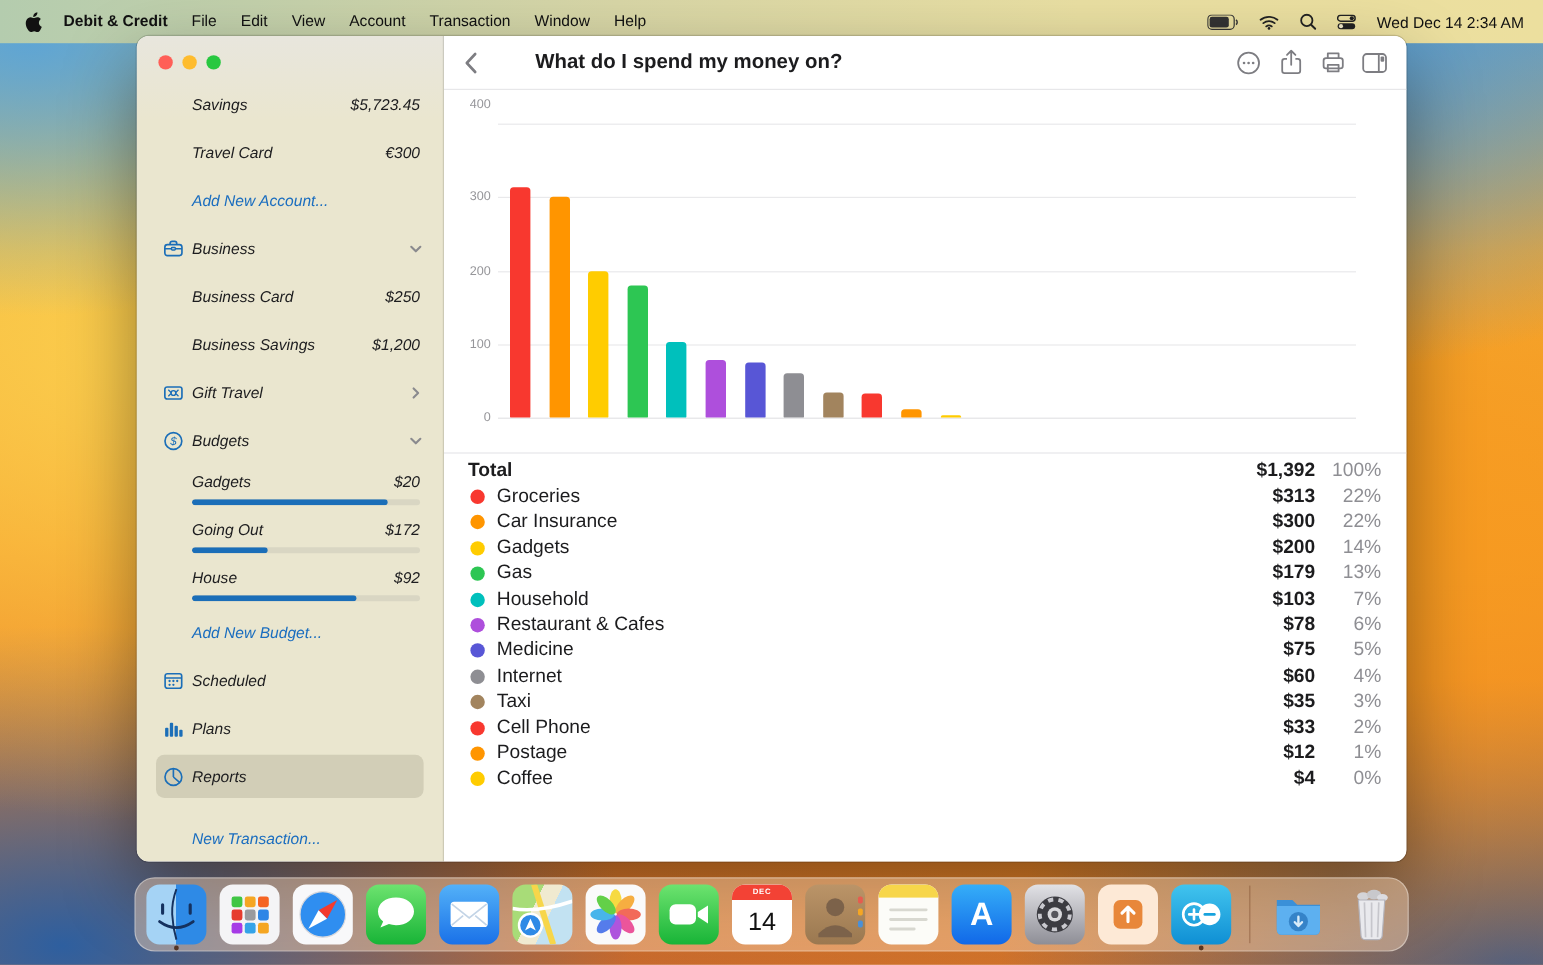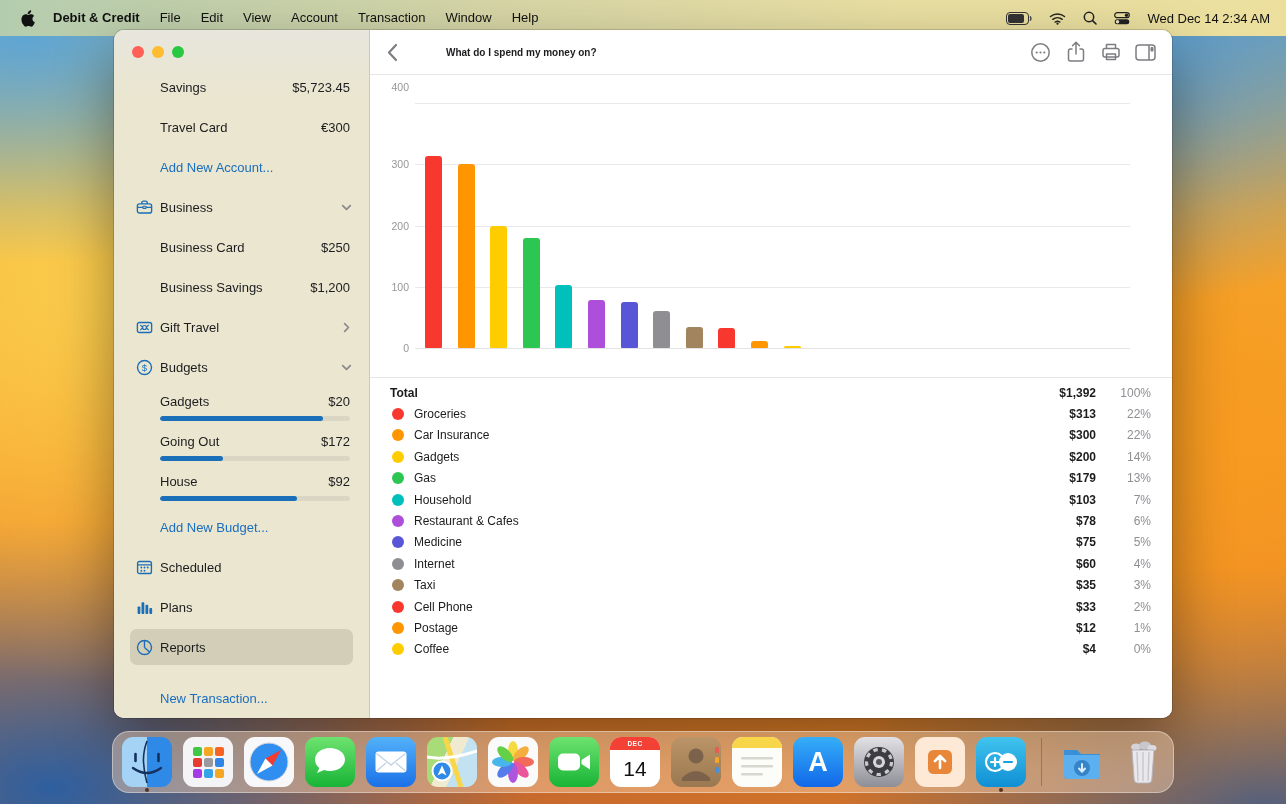--- a/index.html
+++ b/index.html
@@ -24,21 +24,21 @@
   .menu-item{padding:0 10px;line-height:24px;}
   .menu-item.app{font-weight:bold;}
   .status{margin-left:auto;display:flex;align-items:center;gap:17px;padding-right:16px;}
   .status .clock{font-size:13px;}
   .sicon{display:flex;align-items:center;}
   
   .window{position:absolute;left:114px;top:30px;width:1058px;height:688px;border-radius:10px;
     box-shadow:0 25px 60px rgba(0,0,0,.4),0 0 0 1px rgba(0,0,0,.15);
     display:flex;overflow:hidden;background:#fff;}
   .sidebar{width:255px;flex:none;position:relative;background:linear-gradient(180deg,#e8e6dd 0,#eae6cf 70px,#eae6cf 100%);
-    border-right:1px solid rgba(0,0,0,.12);}
+    border-right:1px solid rgba(0,0,0,.12);font-style:italic;}
   .traffic{position:absolute;left:18px;top:16px;display:flex;gap:8px;}
   .tl{width:12px;height:12px;border-radius:50%;}
   .tl.red{background:#ff5f57;}.tl.yellow{background:#febc2e;}.tl.green{background:#28c840;}
   .side-list{position:absolute;left:0;top:37px;width:100%;}
   .srow{height:40px;display:flex;align-items:center;position:relative;font-size:13px;color:#1d1d1f;}
   .srow .lbl{margin-left:46px;}
   .srow .val{margin-left:auto;margin-right:19px;color:#1d1d1f;}
   .srow .icn{position:absolute;left:22px;width:17px;height:17px;display:flex;align-items:center;}
   .srow .chev{position:absolute;right:16px;width:13px;height:13px;}
   .srow.link .lbl{color:#1a6dbf;}
@@ -47,32 +47,32 @@
   .srow.budget .top .val{margin-right:0;}
   .track{height:5px;border-radius:3px;background:#d9d6c3;margin:7px 19px 0 46px;overflow:hidden;}
   .fill{height:100%;border-radius:3px;background:#1b6eb8;}
   .srow .hl{position:absolute;left:16px;right:16px;top:2px;bottom:2px;border-radius:7px;background:rgba(84,80,60,.16);z-index:0;}
   .srow>*{z-index:1;}
   .srow.mt{margin-top:11px;}
   
   .main{flex:1;display:flex;flex-direction:column;background:#fff;}
   .mheader{height:44px;flex:none;display:flex;align-items:center;border-bottom:1px solid #e7e7e9;position:relative;}
   .back{margin-left:16px;display:flex;align-items:center;}
-  .mtitle{margin-left:48px;font-size:10px;font-weight:bold;color:#1c1c1e;}
+  .mtitle{margin-left:48px;font-size:17px;font-weight:bold;color:#1c1c1e;}
   .actions{margin-left:auto;display:flex;align-items:center;gap:14px;padding-right:16px;}
   .actions .aicon{width:21px;height:21px;display:flex;align-items:center;justify-content:center;}
   
   .plot{position:relative;height:302px;flex:none;}
   .gridline{position:absolute;left:45px;width:715px;height:1px;background:#e9e9eb;}
   .gridline.zero{background:#e3e3e5;}
   .ytick{position:absolute;width:32px;text-align:right;font-size:10.5px;color:#96969a;transform:translateY(-6px);}
   .bar{position:absolute;width:17px;border-radius:3px 3px 1px 1px;}
   
   .legend{flex:1;border-top:1px solid #e7e7e9;margin:0 0 0 0;padding:4px 21px 0 20px;}
-  .lrow{height:21.4px;display:flex;align-items:center;font-size:12px;color:#1c1c1e;}
+  .lrow{height:21.4px;display:flex;align-items:center;font-size:16px;color:#1c1c1e;}
   .lrow .dot{width:12px;height:12px;border-radius:50%;flex:none;margin-right:10px;margin-left:2px;}
   .lrow .name{flex:1;}
   .lrow .amt{width:66px;text-align:right;font-weight:bold;}
   .lrow .pct{width:50px;text-align:right;color:#8e8e93;margin-left:5px;}
   .lrow.total .name{font-weight:bold;}
   
   .dock{position:absolute;left:112px;bottom:11px;width:1062px;height:62px;border-radius:17px;
     background:rgba(255,219,186,.42);border:1px solid rgba(255,255,255,.38);
     display:flex;align-items:center;gap:11px;padding:0 9px;box-sizing:border-box;}
   .dock-item{position:relative;height:62px;display:flex;align-items:center;flex:none;}

